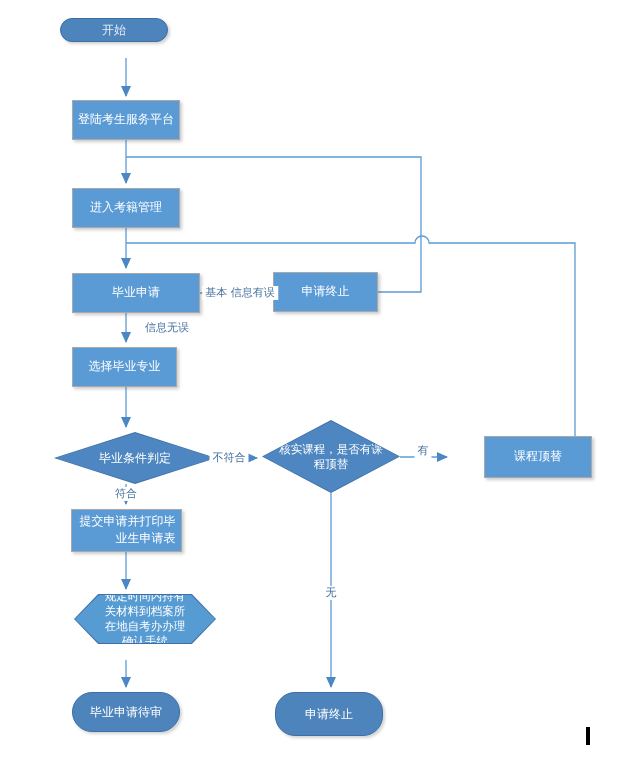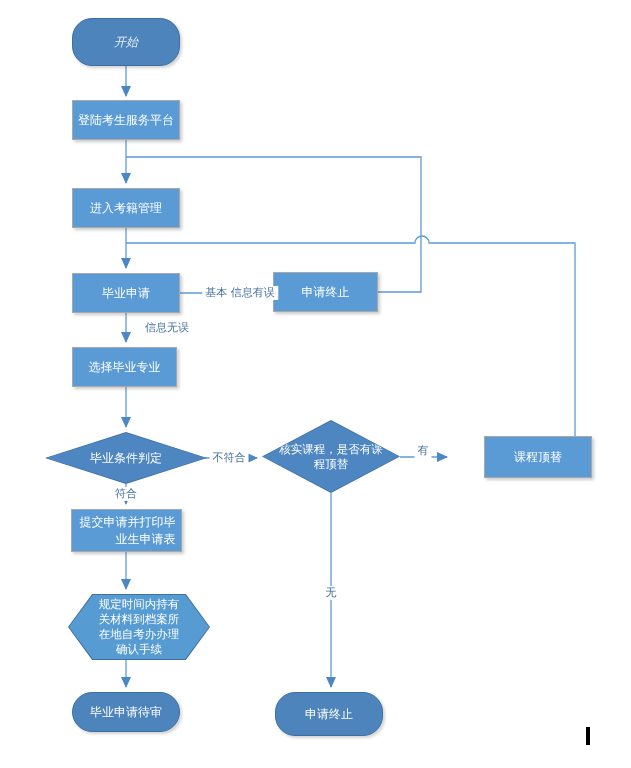--- a/index.html
+++ b/index.html
@@ -9,20 +9,21 @@
   }
   .wires{position:absolute;left:0;top:0;width:631px;height:768px;}
   .node{
     position:absolute;display:flex;align-items:center;justify-content:center;
     text-align:center;color:#ffffff;font-size:12px;line-height:1.35;
     box-sizing:border-box;
   }
   .process{
     background:#5b9bd5;border:1px solid #a9a9a9;
     box-shadow:2px 2px 3px rgba(110,110,110,.35);
+    font-family:Liberation Mono, monospace;
   }
   .terminal{
     background:#4d84bc;border:1px solid #3d6fa5;border-radius:20px;
     box-shadow:2px 2px 3px rgba(110,110,110,.3);
   }
   .terminal.start{color:rgba(255,255,255,.85);}
   .shape-outer{position:absolute;}
   .diamond{clip-path:polygon(50% 0,100% 50%,50% 100%,0 50%);}
   .hexagon{clip-path:polygon(17% 0,83% 0,100% 50%,83% 100%,17% 100%,0 50%);}
   .shape-outer.dk{background:#3f6fa3;}
@@ -62,49 +63,49 @@
       <path d="M126 387 L126 427" marker-end="url(#arr)"></path>
       <path d="M203 458 L257 458" marker-end="url(#arr)"></path>
       <path d="M126 484 L126 504" marker-end="url(#arr)"></path>
       <path d="M400 457 L447 457" marker-end="url(#arr)"></path>
       <path d="M331 493 L331 687" marker-end="url(#arr)"></path>
       <path d="M126 552 L126 589" marker-end="url(#arr)"></path>
       <path d="M126 660 L126 687" marker-end="url(#arr)"></path>
     </g>
   </svg>
 
-  <div class="node terminal start" style="left:72px;top:18px;width:108px;height:48px;font-style:italic;">开始</div>
+  <div class="node terminal start" style="left:60px;top:18px;width:108px;height:24px;">开始</div>
 
   <div class="node process" style="left:72px;top:100px;width:108px;height:40px;">登陆考生服务平台</div>
 
   <div class="node process" style="left:72px;top:188px;width:108px;height:40px;">进入考籍管理</div>
 
-  <div class="node process" style="left:72px;top:273px;width:108px;height:40px;">毕业申请</div>
+  <div class="node process" style="left:72px;top:273px;width:128px;height:40px;">毕业申请</div>
 
   <div class="node process" style="left:273px;top:272px;width:105px;height:40px;">申请终止</div>
 
   <div class="node process" style="left:72px;top:347px;width:105px;height:40px;">选择毕业专业</div>
 
-  <div class="shape-outer dk diamond" style="left:45px;top:432px;width:162px;height:52px;">
+  <div class="shape-outer dk diamond" style="left:54px;top:432px;width:162px;height:52px;">
     <div class="shape-inner diamond diamond-fill" style="font-size:12px;">毕业条件判定</div>
   </div>
 
   <div class="shape-outer dk diamond" style="left:262px;top:420px;width:138px;height:73px;">
     <div class="shape-inner diamond diamond-fill" style="font-size:11.5px;">
       <span class="tw" style="width:108px;">核实课程，是否有课程顶替</span>
     </div>
   </div>
 
   <div class="node process" style="left:452px;top:436px;width:108px;height:42px;margin-left:32px;">课程顶替</div>
 
   <div class="node process" style="left:71px;top:509px;width:111px;height:43px;">
     <span class="tw" style="width:98px;text-align:right;">提交申请并打印毕业生申请表</span>
   </div>
 
-  <div class="shape-outer dk hexagon" style="left:68px;top:594px;width:142px;height:66px;">
+  <div class="shape-outer dk hexagon" style="left:74px;top:594px;width:142px;height:50px;">
     <div class="shape-inner hexagon hex-fill" style="font-size:11.5px;line-height:1.32;">
       <span class="tw" style="width:82px;">规定时间内持有关材料到档案所在地自考办办理确认手续</span>
     </div>
   </div>
 
   <div class="node terminal" style="left:72px;top:692px;width:108px;height:40px;">毕业申请待审</div>
 
   <div class="node terminal" style="left:275px;top:692px;width:108px;height:44px;">申请终止</div>
 
   <div class="elabel" style="left:224px;top:293px;margin-left:16px;">基本 信息有误</div>

